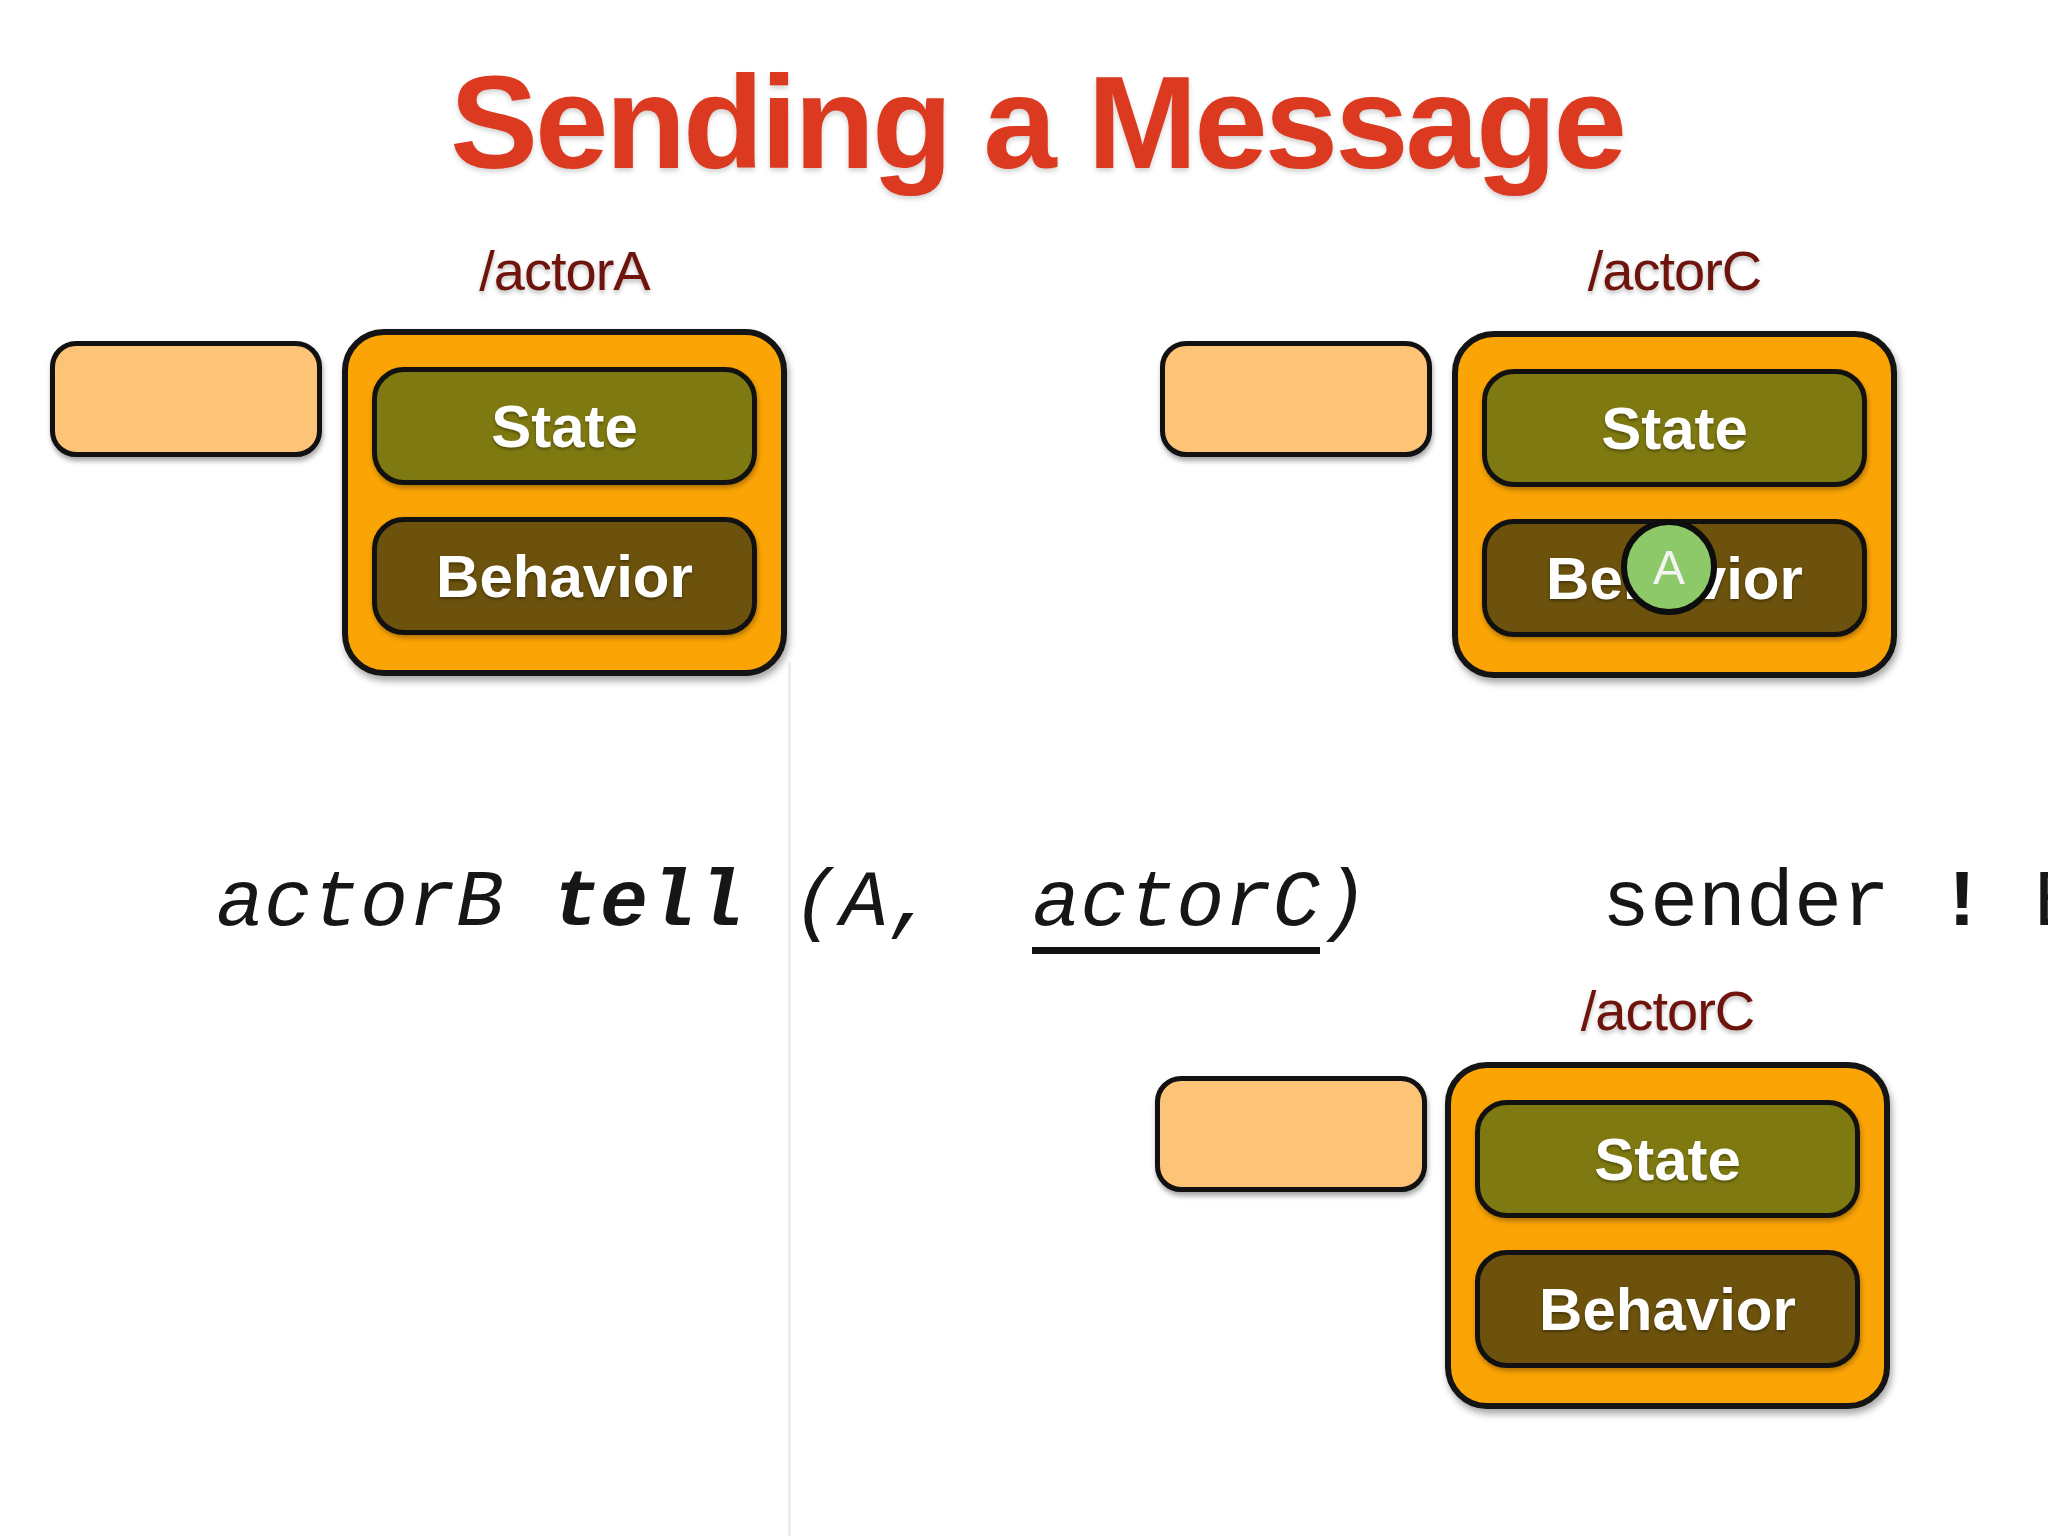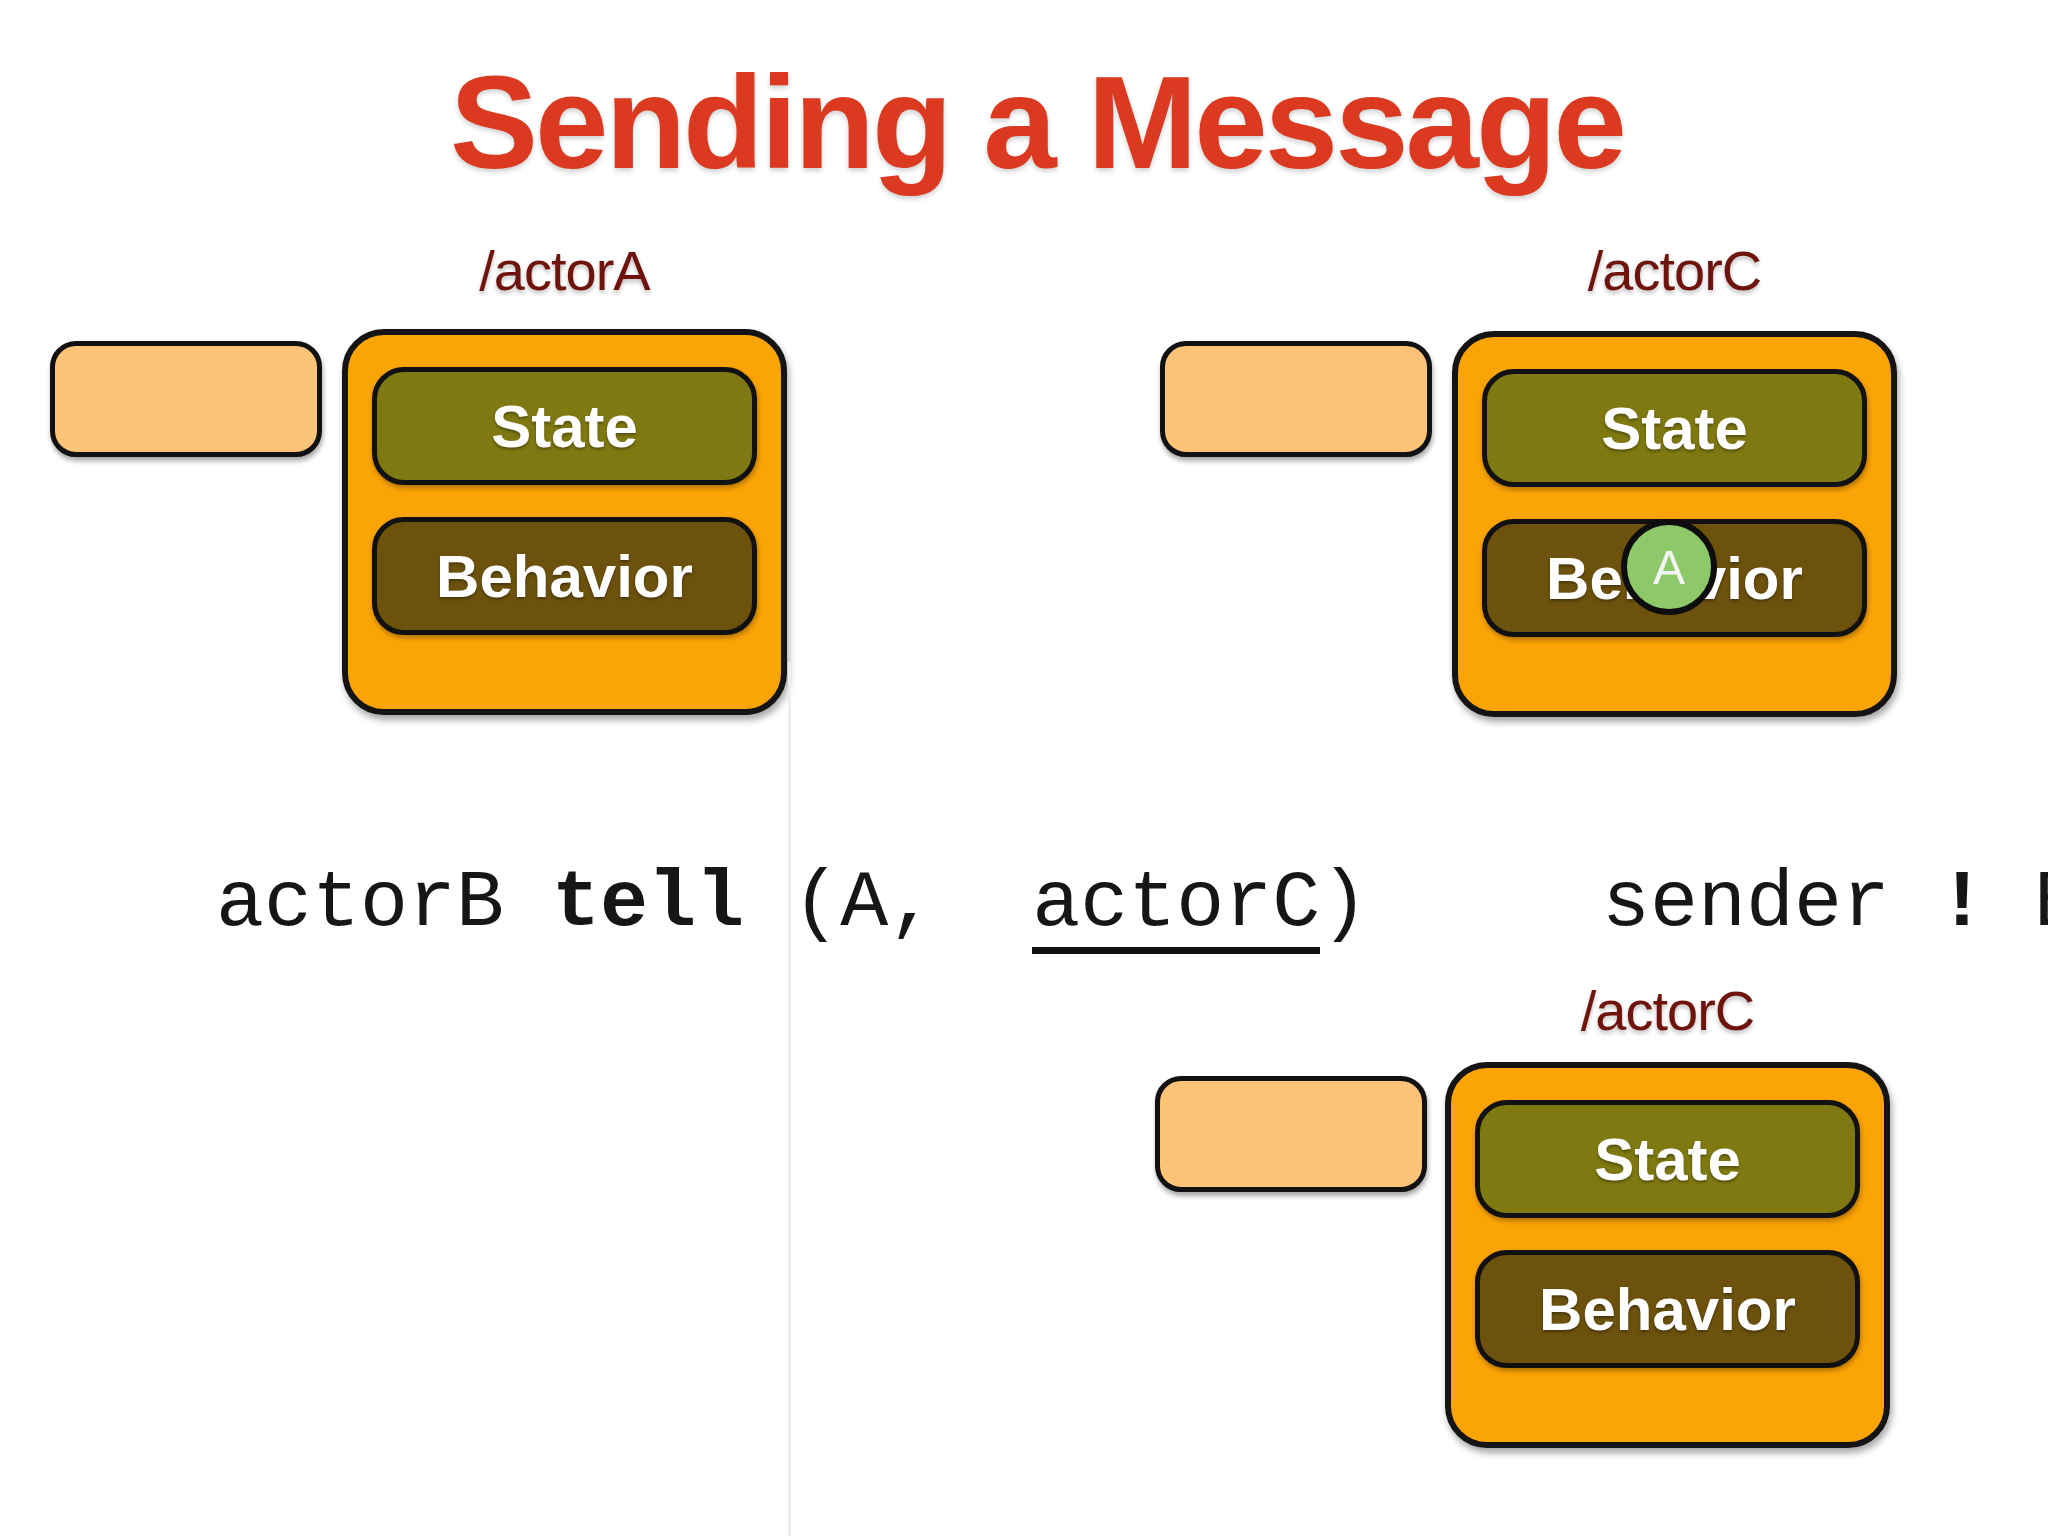--- a/index.html
+++ b/index.html
@@ -15,21 +15,21 @@
   .actor-label{
     position:absolute;width:445px;text-align:center;
     font-size:56px;font-weight:400;color:#6E140C;letter-spacing:-1px;
     text-shadow:0 3px 4px rgba(0,0,0,0.25);
   }
   .mailbox{
     position:absolute;width:262px;height:106px;border:5px solid #111;border-radius:26px;
     background:#FDC377;box-shadow:1px 4px 5px rgba(0,0,0,0.35);
   }
   .actor-box{
-    position:absolute;width:445px;height:386px;border:6px solid #141414;border-radius:42px;
+    position:absolute;width:445px;height:347px;border:6px solid #141414;border-radius:42px;
     background:#FBA405;box-shadow:2px 5px 7px rgba(0,0,0,0.35);box-sizing:border-box;
   }
   .inner-pill{
     position:absolute;left:24px;width:385px;height:118px;border:5px solid #111;
     border-radius:32px;box-sizing:border-box;
     display:flex;align-items:center;justify-content:center;
     color:#fff;font-size:60px;font-weight:600;
     text-shadow:0 2px 3px rgba(0,0,0,0.35);
     box-shadow:1px 3px 5px rgba(0,0,0,0.3);
   }
@@ -42,21 +42,21 @@
     color:#f4f4f4;font-size:48px;font-weight:400;z-index:5;
   }
   .code{
     position:absolute;top:784px;
     font-family:"Liberation Mono","DejaVu Sans Mono",monospace;
     font-size:80px;color:#161616;white-space:pre;line-height:1;
   }
   .code span{white-space:pre;}
   .code .kw{font-weight:700;}
   .code .ul{display:inline-block;border-bottom:7px solid #111;padding-bottom:3px;}
-  .code-left{left:24px;}
+  .code-left{left:24px;font-style:italic;}
   .code-right{left:1410px;}
   .seam{
     position:absolute;left:788px;top:662px;width:3px;height:874px;background:#ededed;
   }
 </style>
 </head>
 <body>
 
 <div>
 

